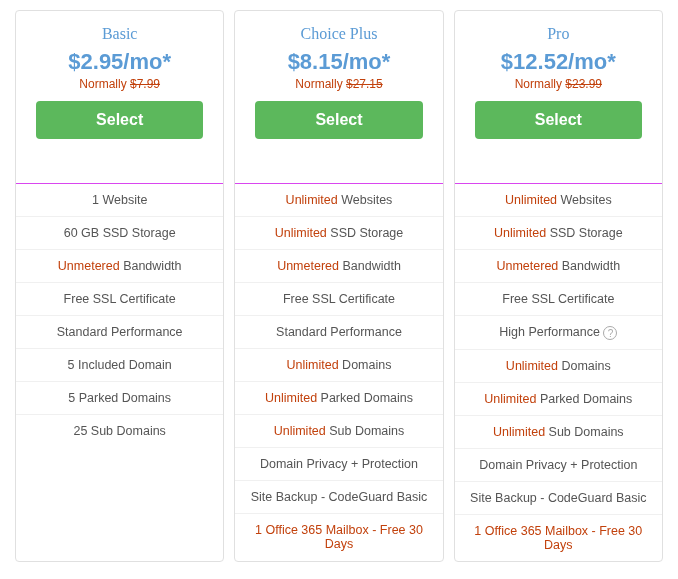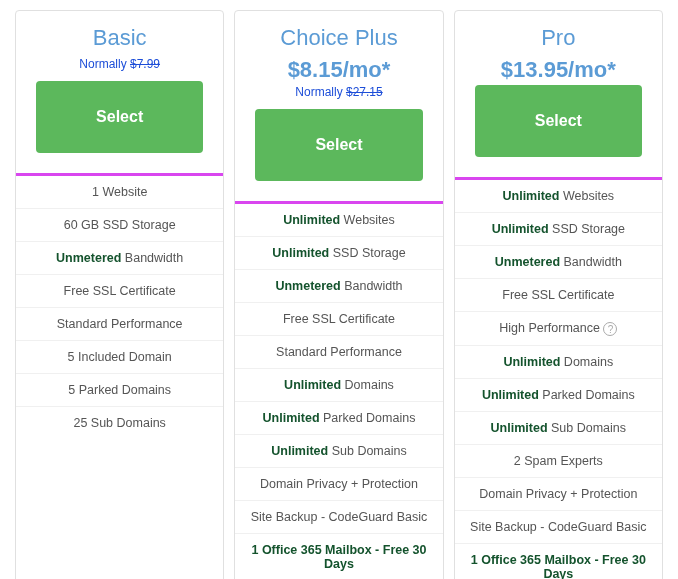--- a/index.html
+++ b/index.html
@@ -25,68 +25,70 @@
       border-radius: 4px;
       margin: 0 5px;
       padding: 0;
       text-align: center;
       background: #fff;
     }
     .plan-header {
       padding: 14px 10px 10px;
     }
     .plan-name {
-      font-size: 22px;
+      font-size: 16px;
       color: #5b9bd5;
       font-weight: 400;
       margin-bottom: 6px;
+      font-family: Liberation Serif, serif;
     }
     .plan-price {
       font-size: 22px;
       color: #5b9bd5;
       font-weight: 600;
       margin-bottom: 2px;
     }
     .plan-normal {
       font-size: 12px;
-      color: #1d4ed8;
+      color: #c2410c;
       margin-bottom: 10px;
     }
     .plan-normal s {
       text-decoration: line-through;
     }
     .select-btn {
       display: block;
       width: calc(100% - 20px);
       margin: 0 10px 10px;
-      padding: 27px;
+      padding: 10px;
       background: #5cb85c;
       color: #fff;
       border: none;
       border-radius: 4px;
       font-size: 16px;
       font-weight: 600;
       cursor: pointer;
     }
     .feature-list {
       list-style: none;
-      border-top: 3px solid #d946ef;
+      border-top: 1px solid #d946ef;
+      margin-top: 24px;
     }
     .feature-list li {
       padding: 9px 8px;
       font-size: 12.5px;
       color: #555;
       border-bottom: 1px solid #f0f0f0;
     }
     .feature-list li:last-child {
       border-bottom: none;
     }
     .highlight {
-      color: #14532d;
-      font-weight: 700;
+      color: #c2410c;
+      font-weight: 400;
     }
     .info-icon {
       display: inline-block;
       width: 14px;
       height: 14px;
       border-radius: 50%;
       border: 1px solid #aaa;
       color: #aaa;
       font-size: 10px;
       line-height: 13px;
@@ -95,20 +97,21 @@
       vertical-align: middle;
     }
   </style>
 </head>
 <body>
 
 <div class="pricing-container">
 <div class="plan-card">
       <div class="plan-header">
         <div class="plan-name">Basic</div>
+        <div class="plan-price">$2.95/mo*</div>
         <div class="plan-normal">Normally <s>$7.99</s></div>
         <button class="select-btn">Select</button>
       </div>
       <ul class="feature-list">
         <li>1 Website</li>
         <li>60 GB SSD Storage</li>
         <li><span class="highlight">Unmetered</span> Bandwidth</li>
         <li>Free SSL Certificate</li>
         <li>Standard Performance</li>
         <li>5 Included Domain</li>
@@ -133,31 +136,31 @@
         <li><span class="highlight">Unlimited</span> Parked Domains</li>
         <li><span class="highlight">Unlimited</span> Sub Domains</li>
         <li>Domain Privacy + Protection</li>
         <li>Site Backup - CodeGuard Basic</li>
         <li><span class="highlight">1 Office 365 Mailbox - Free 30 Days</span></li>
       </ul>
     </div>
     <div class="plan-card">
       <div class="plan-header">
         <div class="plan-name"><span class="pro-highlight">Pro</span></div>
-        <div class="plan-price">$13.95/mo*</div>
+        <div class="plan-price">$12.52/mo*</div>
+        <div class="plan-normal">Normally <s>$23.99</s></div>
         <button class="select-btn">Select</button>
       </div>
       <ul class="feature-list">
         <li><span class="highlight">Unlimited</span> Websites</li>
         <li><span class="highlight">Unlimited</span> SSD Storage</li>
         <li><span class="highlight">Unmetered</span> Bandwidth</li>
         <li>Free SSL Certificate</li>
         <li>High Performance <span class="info-icon">?</span></li>
         <li><span class="highlight">Unlimited</span> Domains</li>
         <li><span class="highlight">Unlimited</span> Parked Domains</li>
         <li><span class="highlight">Unlimited</span> Sub Domains</li>
-        <li>2 Spam Experts</li>
         <li>Domain Privacy + Protection</li>
         <li>Site Backup - CodeGuard Basic</li>
         <li><span class="highlight">1 Office 365 Mailbox - Free 30 Days</span></li>
       </ul>
     </div>
   </div>
 
 </body></html>

